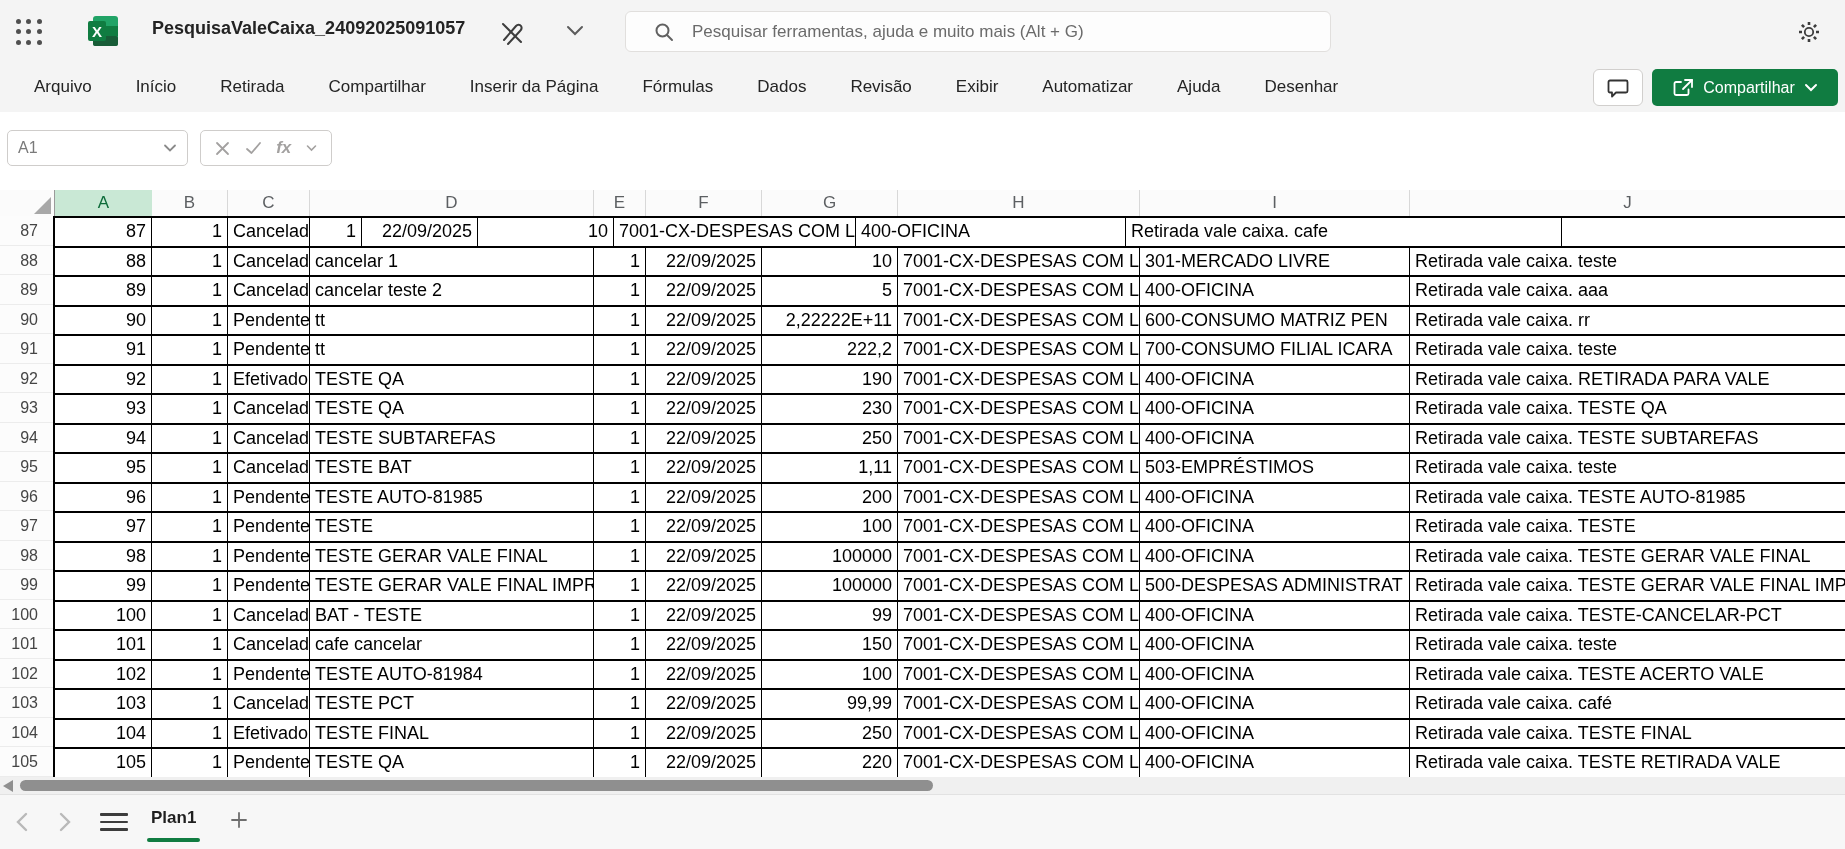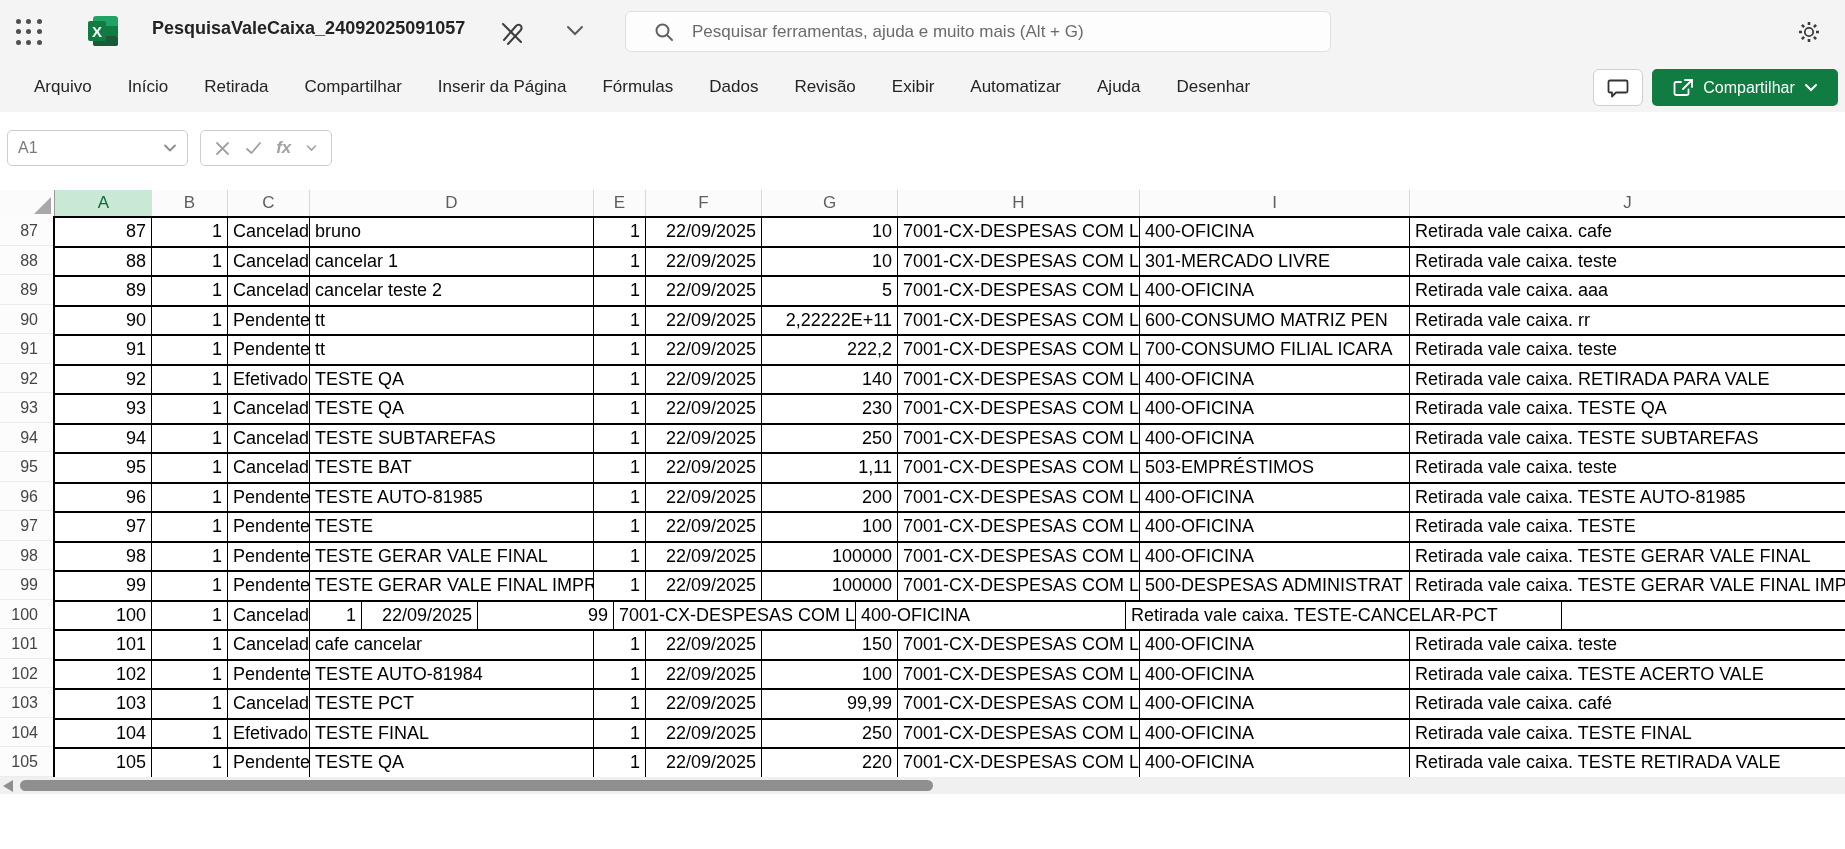--- a/index.html
+++ b/index.html
@@ -18,21 +18,21 @@
   .title-chev { position:absolute; top:24px; left:566px; width:18px; height:14px; }
   .searchbox { position:absolute; top:11px; left:625px; width:706px; height:41px; background:#fdfdfd;
                border:1px solid #e1dfdd; border-radius:6px; display:flex; align-items:center; }
   .searchbox svg { margin-left:28px; flex:0 0 auto; }
   .searchph { margin-left:18px; font-size:17px; color:#6b6b6b; white-space:nowrap; }
   .gearbtn { position:absolute; top:15px; left:1792px; width:34px; height:34px; display:flex;
              align-items:center; justify-content:center; cursor:pointer; }
 
   
   .tabsrow { position:absolute; top:62px; left:0; width:1845px; height:50px; background:#f4f4f4; }
-  .rtabs { position:absolute; left:18px; top:0; height:50px; display:flex; gap:4px; align-items:center; }
+  .rtabs { position:absolute; left:18px; top:0; height:50px; display:flex; gap:12px; align-items:center; }
   .rtab { padding:6px 16px; font-size:17px; color:#242424; white-space:nowrap; cursor:pointer; border-radius:4px; }
   .commentbtn { position:absolute; left:1593px; top:7px; width:50px; height:37px; background:#fff;
                 border:1px solid #d1cfcd; border-radius:6px; display:flex; align-items:center; justify-content:center; cursor:pointer; }
   .sharebtn { position:absolute; left:1652px; top:7px; width:186px; height:37px; background:#107C41;
               border:none; border-radius:5px; display:flex; align-items:center; justify-content:center;
               gap:9px; color:#fff; font-size:16px; cursor:pointer; }
 
   
   .formularow { position:absolute; top:112px; left:0; width:1845px; height:78px; background:#fff; }
   .namebox { position:absolute; left:7px; top:18px; width:181px; height:36px; border:1px solid #cfcdcb;
@@ -223,21 +223,20 @@
         <div class="gut">102</div>
         <div class="gut">103</div>
         <div class="gut">104</div>
         <div class="gut">105</div>
       </div>
     <div class="datarows">
         <div class="drow">
           <div class="dcell r" style="width: 97px;">87</div>
           <div class="dcell r" style="width: 76px;">1</div>
           <div class="dcell l" style="width: 82px;">Cancelado</div>
-          <div class="dcell l" style="width: 284px;">bruno</div>
           <div class="dcell r" style="width: 52px;">1</div>
           <div class="dcell r" style="width: 116px;">22/09/2025</div>
           <div class="dcell r" style="width: 136px;">10</div>
           <div class="dcell l" style="width: 242px;">7001-CX-DESPESAS COM L</div>
           <div class="dcell l" style="width: 270px;">400-OFICINA</div>
           <div class="dcell l" style="width: 436px;">Retirada vale caixa. cafe</div>
         </div>
         <div class="drow">
           <div class="dcell r" style="width: 97px;">88</div>
           <div class="dcell r" style="width: 76px;">1</div>
@@ -286,21 +285,21 @@
           <div class="dcell l" style="width: 270px;">700-CONSUMO FILIAL ICARA</div>
           <div class="dcell l" style="width: 436px;">Retirada vale caixa. teste</div>
         </div>
         <div class="drow">
           <div class="dcell r" style="width: 97px;">92</div>
           <div class="dcell r" style="width: 76px;">1</div>
           <div class="dcell l" style="width: 82px;">Efetivado</div>
           <div class="dcell l" style="width: 284px;">TESTE QA</div>
           <div class="dcell r" style="width: 52px;">1</div>
           <div class="dcell r" style="width: 116px;">22/09/2025</div>
-          <div class="dcell r" style="width: 136px;">140</div>
+          <div class="dcell r" style="width: 136px;">190</div>
           <div class="dcell l" style="width: 242px;">7001-CX-DESPESAS COM L</div>
           <div class="dcell l" style="width: 270px;">400-OFICINA</div>
           <div class="dcell l" style="width: 436px;">Retirada vale caixa. RETIRADA PARA VALE</div>
         </div>
         <div class="drow">
           <div class="dcell r" style="width: 97px;">93</div>
           <div class="dcell r" style="width: 76px;">1</div>
           <div class="dcell l" style="width: 82px;">Cancelado</div>
           <div class="dcell l" style="width: 284px;">TESTE QA</div>
           <div class="dcell r" style="width: 52px;">1</div>
@@ -379,20 +378,21 @@
           <div class="dcell r" style="width: 116px;">22/09/2025</div>
           <div class="dcell r" style="width: 136px;">100000</div>
           <div class="dcell l" style="width: 242px;">7001-CX-DESPESAS COM L</div>
           <div class="dcell l" style="width: 270px;">500-DESPESAS ADMINISTRAT</div>
           <div class="dcell l" style="width: 436px;">Retirada vale caixa. TESTE GERAR VALE FINAL IMPR</div>
         </div>
         <div class="drow">
           <div class="dcell r" style="width: 97px;">100</div>
           <div class="dcell r" style="width: 76px;">1</div>
           <div class="dcell l" style="width: 82px;">Cancelado</div>
+          <div class="dcell l" style="width: 284px;">BAT - TESTE</div>
           <div class="dcell r" style="width: 52px;">1</div>
           <div class="dcell r" style="width: 116px;">22/09/2025</div>
           <div class="dcell r" style="width: 136px;">99</div>
           <div class="dcell l" style="width: 242px;">7001-CX-DESPESAS COM L</div>
           <div class="dcell l" style="width: 270px;">400-OFICINA</div>
           <div class="dcell l" style="width: 436px;">Retirada vale caixa. TESTE-CANCELAR-PCT</div>
         </div>
         <div class="drow">
           <div class="dcell r" style="width: 97px;">101</div>
           <div class="dcell r" style="width: 76px;">1</div>
@@ -454,14 +454,37 @@
           <div class="dcell l" style="width: 436px;">Retirada vale caixa. TESTE RETIRADA VALE</div>
         </div>
       </div>
   </div>
 
   <div class="hscroll">
     <div class="hs-arrow"></div>
     <div class="hs-thumb"></div>
   </div>
 
+  <div class="sheetbar">
+    <div class="sb-chev" style="left:8px">
+      <svg width="13" height="20" viewBox="0 0 13 20" fill="none" stroke="#b9b9b9" stroke-width="2.4" stroke-linecap="round">
+        <path d="M11 2 L3 10 L11 18"></path>
+      </svg>
+    </div>
+    <div class="sb-chev" style="left:52px">
+      <svg width="13" height="20" viewBox="0 0 13 20" fill="none" stroke="#b9b9b9" stroke-width="2.4" stroke-linecap="round">
+        <path d="M2 2 L10 10 L2 18"></path>
+      </svg>
+    </div>
+    <div class="sb-menu">
+        <i></i>
+        <i></i>
+        <i></i>
+      </div>
+    <div class="sheettab">Plan1</div>
+    <div class="addsheet">
+      <svg width="18" height="18" viewBox="0 0 18 18" fill="none" stroke="#6e6e6e" stroke-width="1.8" stroke-linecap="round">
+        <path d="M9 2 v14 M2 9 h14"></path>
+      </svg>
+    </div>
+  </div>
 
 </div>
 
 </body></html>

